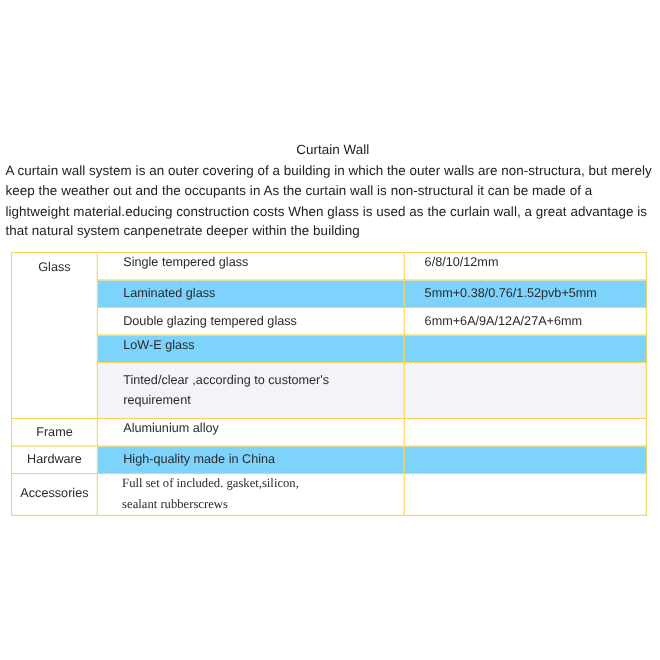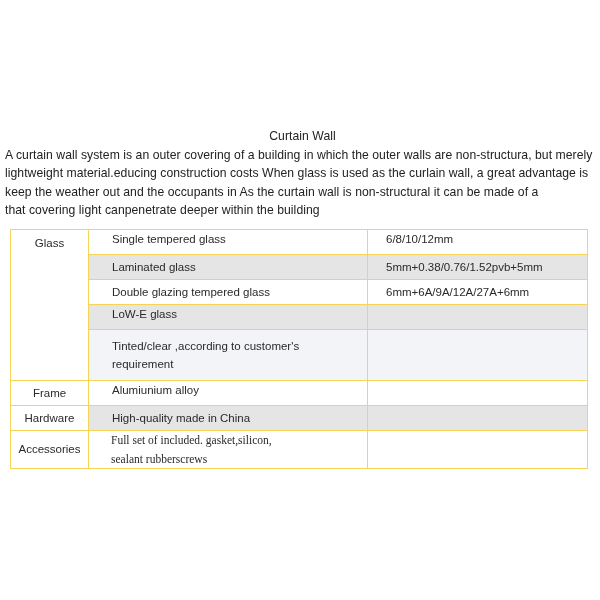--- a/index.html
+++ b/index.html
@@ -54,36 +54,36 @@
     }
     .spec-table td.item {
       width: 249px;
       padding-left: 23px;
       padding-right: 6px;
     }
     .spec-table td.val {
       padding-left: 18px;
     }
     .row-white td.item, .row-white td.val { background: #ffffff; }
-    .row-blue td.item, .row-blue td.val { background: #e5e5e5; }
+    .row-blue td.item, .row-blue td.val { background: #7dd3fc; }
     .row-grey td.item, .row-grey td.val { background: #f3f4f7; }
     .h25 { height: 25px; }
     .h51 { height: 51px; margin-left: 34px; }
     .h35 { height: 35px; margin-left: 35px; }
     .shift-up { position: relative; top: -3px; text-align: center; }
   </style>
 </head>
 <body>
 
 <div class="intro">
   <span class="title">Curtain Wall</span>
   <span class="para">A curtain wall system is an outer covering of a building in which the outer walls are non-structura, but merely</span>
+  <span class="para">keep the weather out and the occupants in As the curtain wall is non-structural it can be made of a</span>
   <span class="para">lightweight material.educing construction costs When glass is used as the curlain wall, a great advantage is</span>
-  <span class="para">keep the weather out and the occupants in As the curtain wall is non-structural it can be made of a</span>
-  <span class="para">that covering light canpenetrate deeper within the building</span>
+  <span class="para">that natural system canpenetrate deeper within the building</span>
 </div>
 
 <table class="spec-table">
   <tbody>
     <tr class="row-white h25">
       <td class="cat glass" rowspan="5">Glass</td>
       <td class="item"><span class="shift-up">Single tempered glass</span></td>
       <td class="val"><span class="shift-up">6/8/10/12mm</span></td>
     </tr>
     <tr class="row-blue h25">

